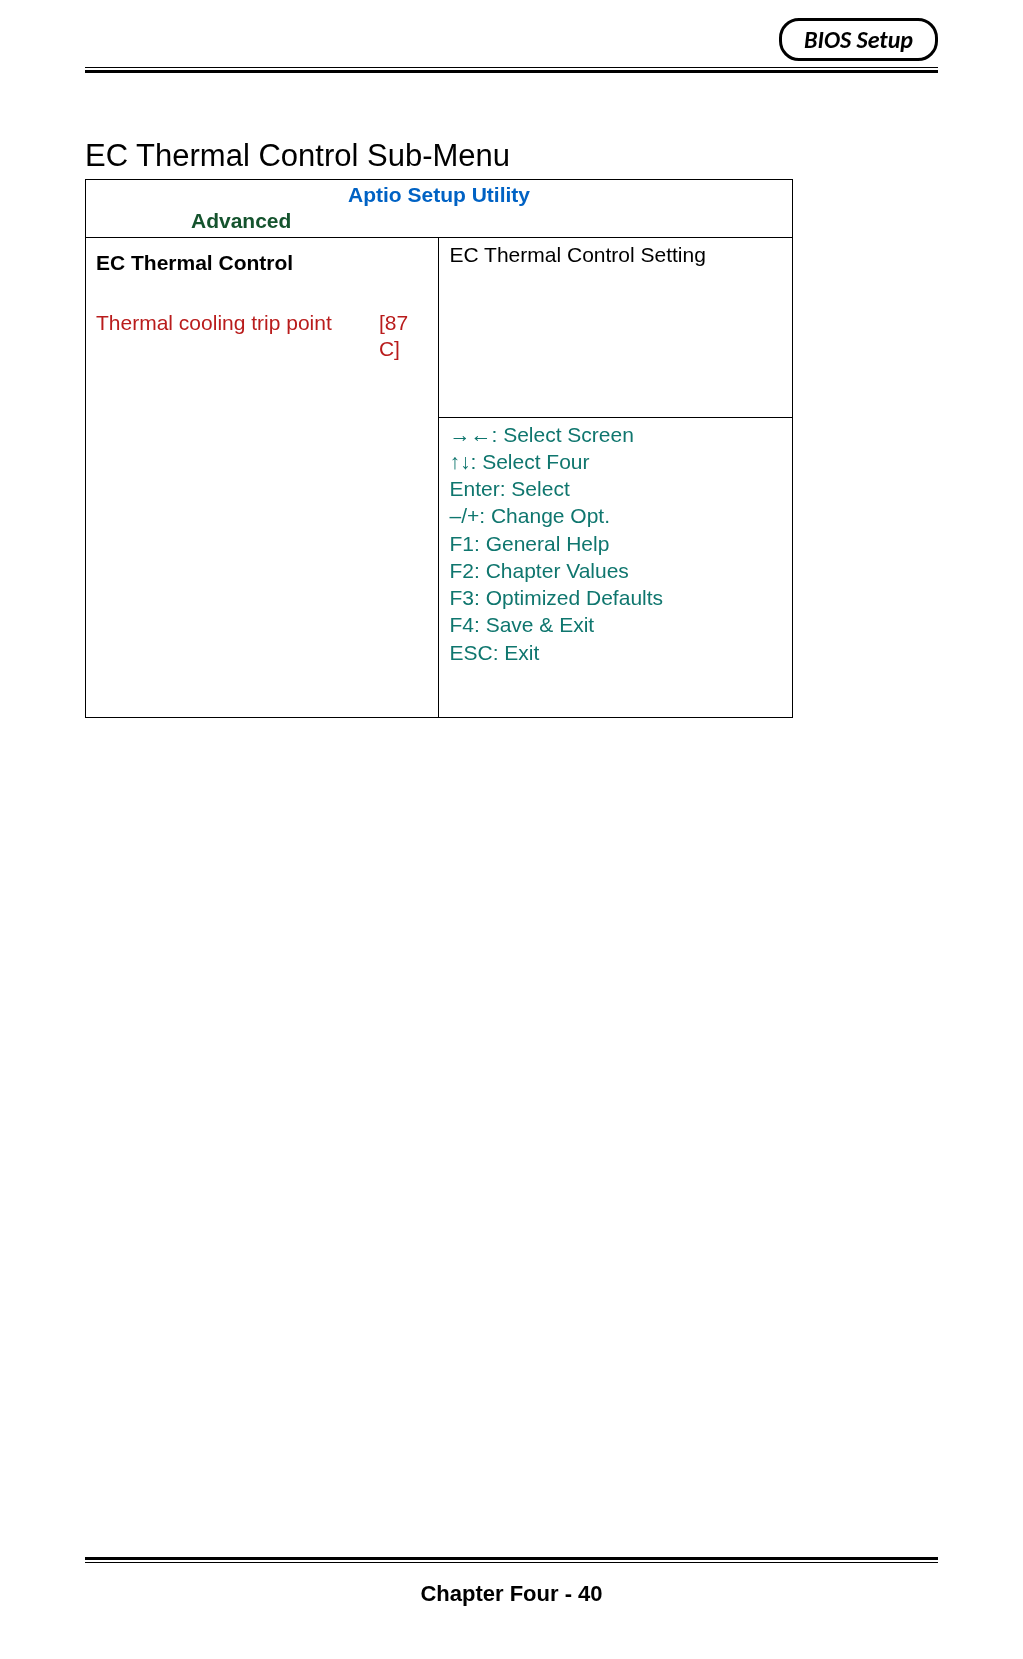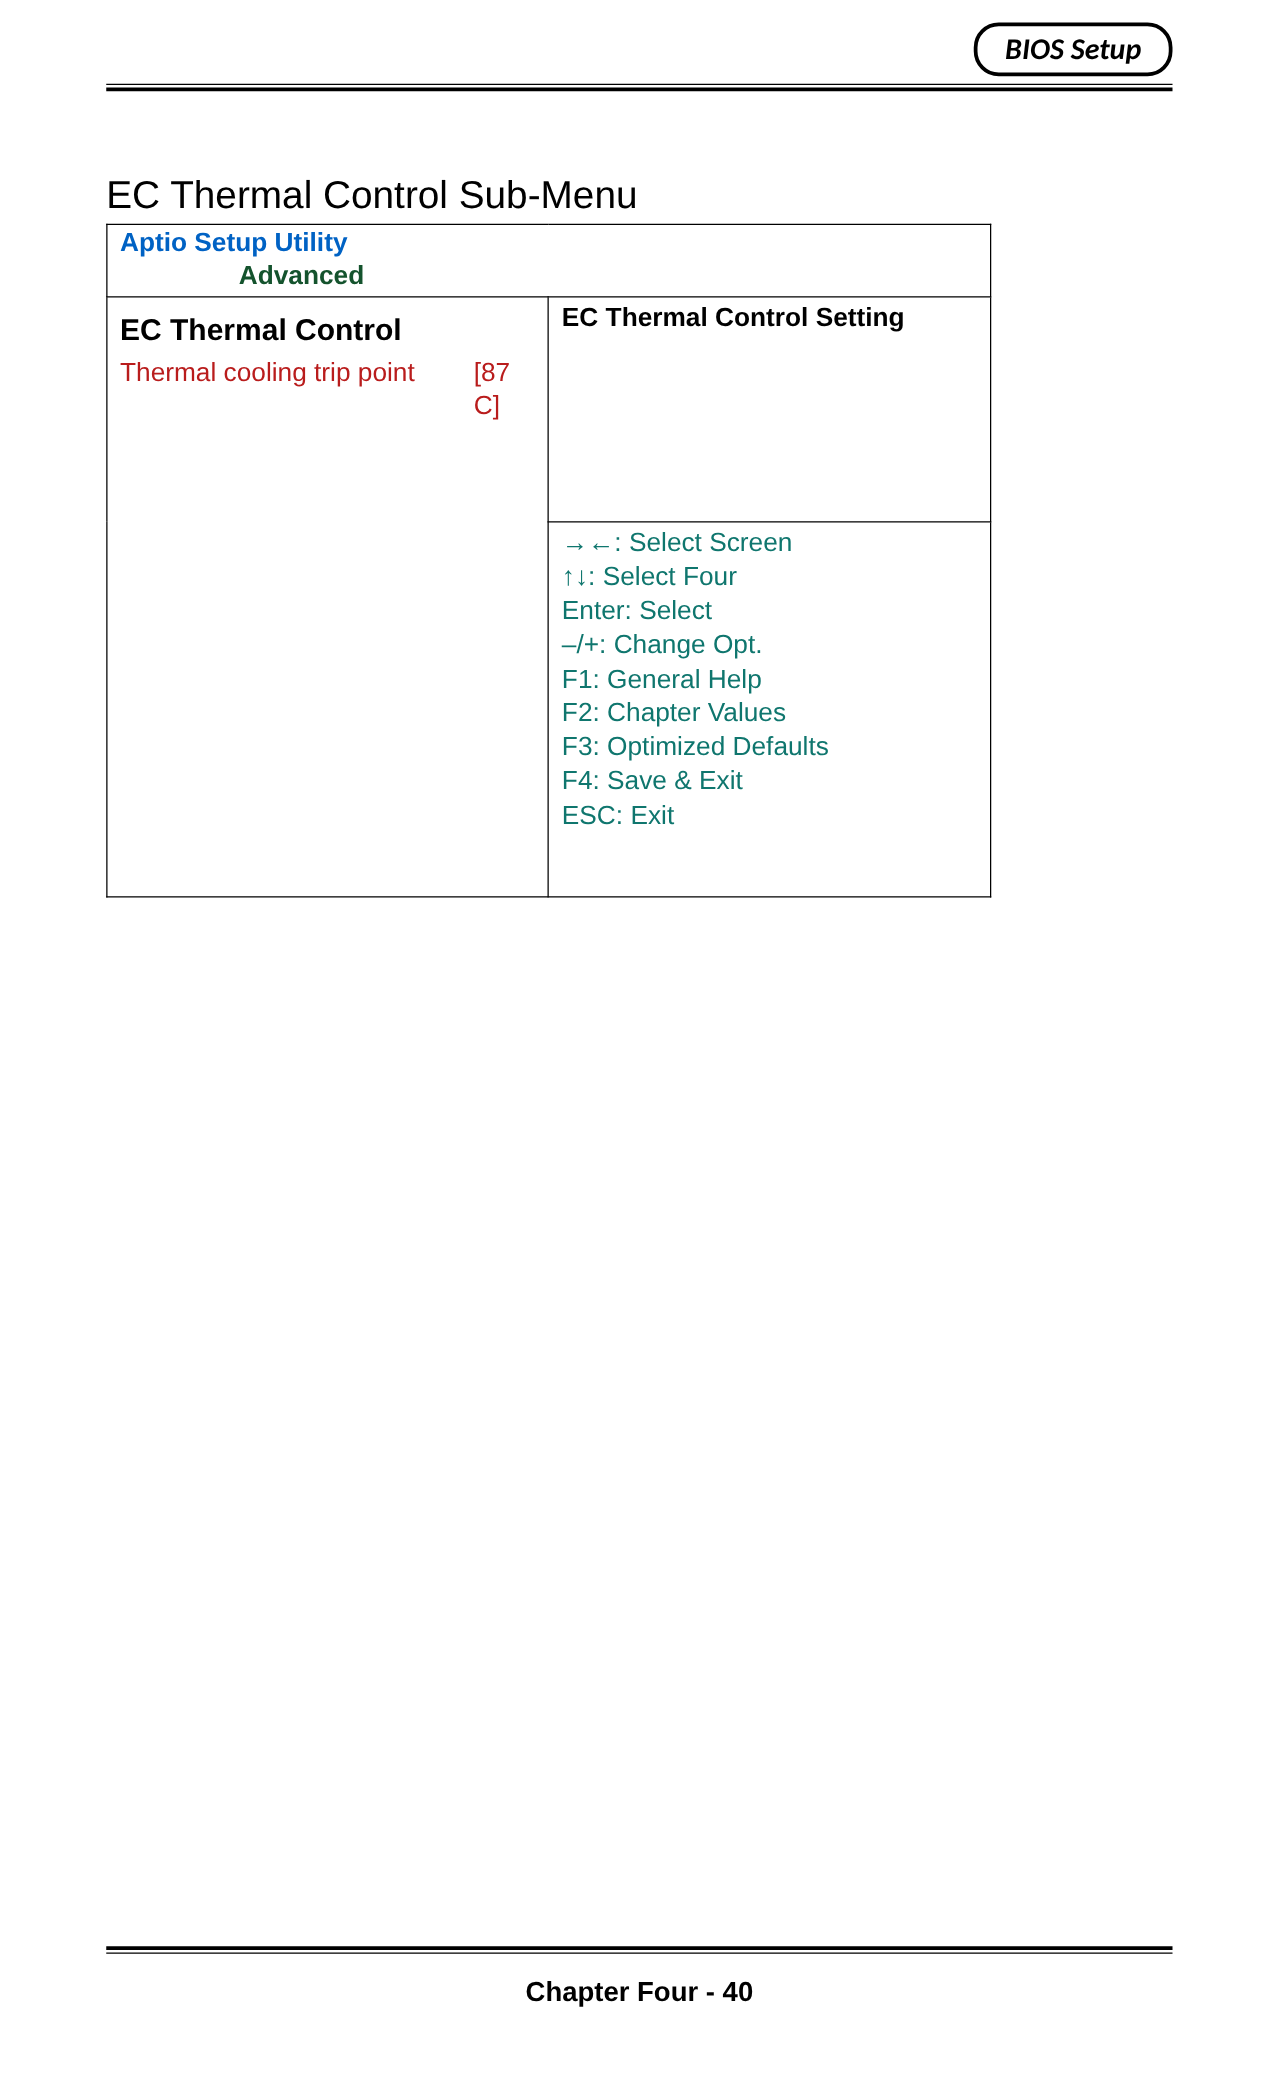--- a/index.html
+++ b/index.html
@@ -59,54 +59,53 @@
       font-size: 21px;
       line-height: 1.25;
     }
     .bios-table .header-cell {
       padding-top: 2px;
       padding-bottom: 2px;
     }
     .utility-title {
       color: #0062c4;
       font-weight: bold;
-      text-align: left;
+      text-align: center;
       font-size: 21px;
     }
     .menu-label {
       color: #14532d;
       font-weight: bold;
       font-size: 21px;
       margin-left: 95px;
     }
     .left-panel {
       width: 65.5%;
       height: 480px;
     }
     .subhead {
       font-weight: bold;
-      font-size: 24px;
+      font-size: 21px;
       margin-top: 8px;
-      margin-bottom: 6px;
+      margin-bottom: 34px;
     }
     .item-row {
       display: flex;
       color: #b91c1c;
       font-size: 21px;
     }
     .item-label {
       width: 320px;
     }
     .item-value {
     }
     .help-cell {
       height: 180px;
       font-size: 21px;
       padding-top: 8px;
-      font-weight: bold;
     }
     .nav-cell {
       color: #0f766e;
       font-size: 21px;
       padding-top: 4px;
       height: 300px;
     }
     .nav-line {
       margin-bottom: 1px;
     }

